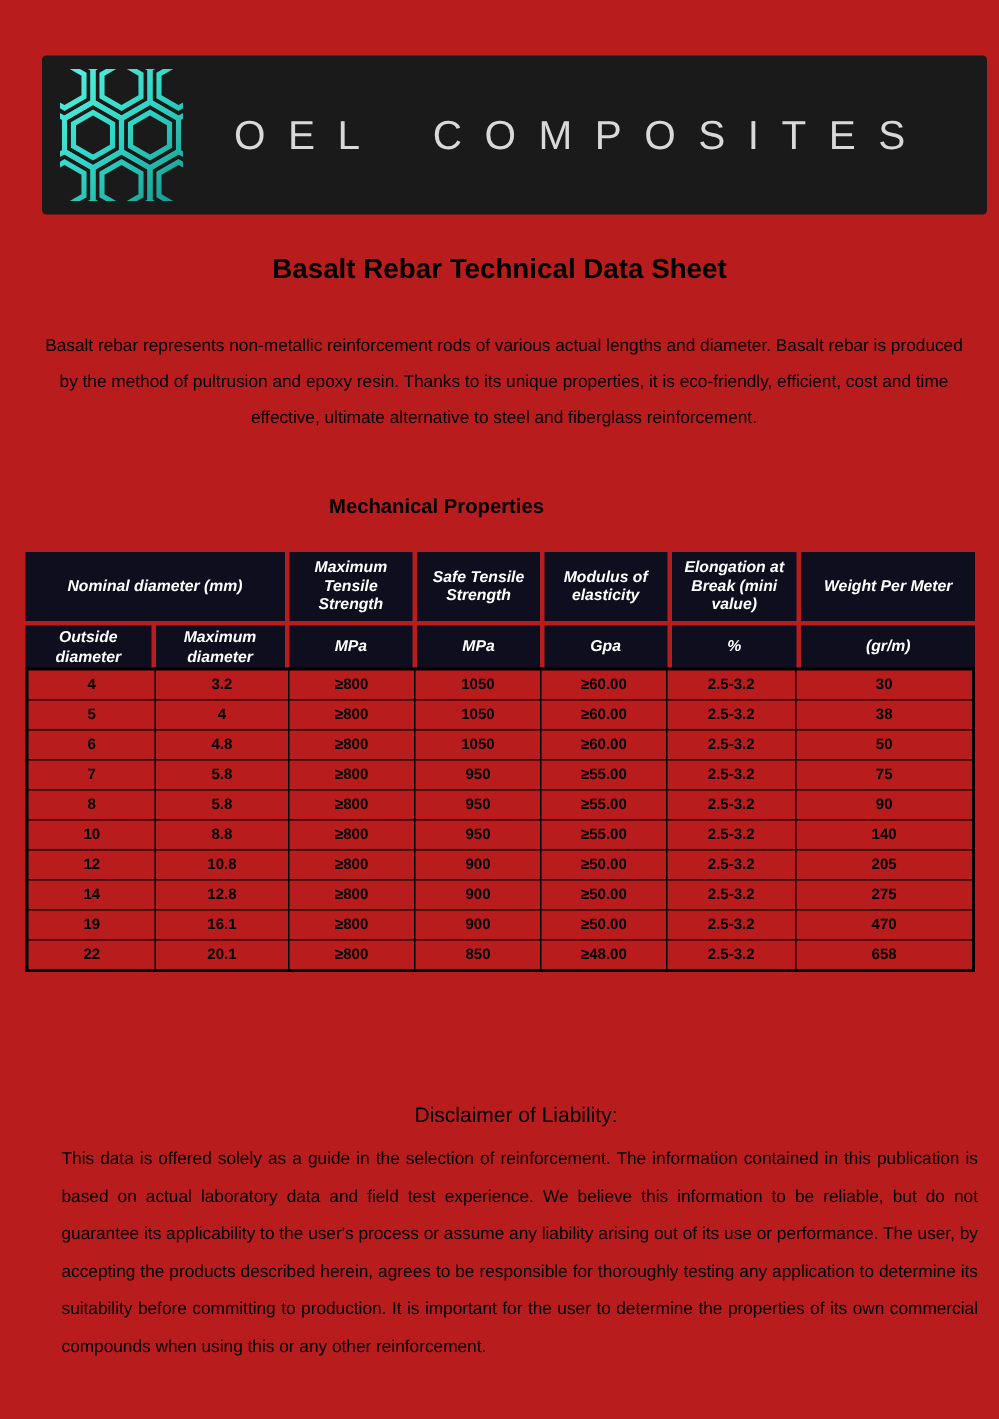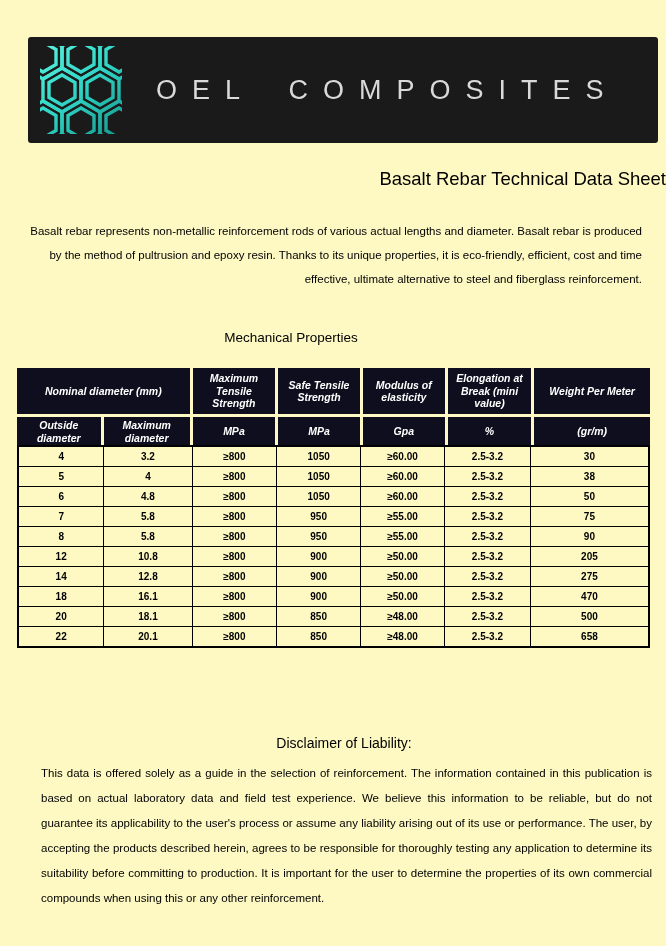--- a/index.html
+++ b/index.html
@@ -4,48 +4,48 @@
 <style>
   :root{
     --header-bg:#0e0e1f;
     --banner-bg:#1a1a1a;
     --teal-light:#4aeedb;
     --teal-dark:#16968c;
   }
   html,body{margin:0;padding:0;background:#ffffff;}
   .page{
     position:relative;width:666px;height:946px;margin:0 auto;
-    background:#fef9c3;overflow:hidden;
+    background:#b91c1c;overflow:hidden;
     font-family:"Liberation Sans", sans-serif;color:#000;
   }
   
   .banner{
     position:absolute;left:28px;top:37px;width:630px;height:106px;
     background:var(--banner-bg);border-radius:3px;
     display:flex;align-items:center;
   }
   .logo{position:absolute;left:12px;top:7px;}
   .brand{
     position:absolute;left:128px;top:0;height:106px;right:10px;
     display:flex;align-items:center;
     color:#d9d9d9;font-size:27px;font-weight:300;
     letter-spacing:15px;word-spacing:12px;white-space:nowrap;
   }
   
   .title{
     position:absolute;left:0;top:166px;width:666px;
-    text-align:right;font-size:18.5px;font-weight:400;line-height:26px;
+    text-align:center;font-size:18.5px;font-weight:700;line-height:26px;
   }
   .intro{
     position:absolute;left:30px;top:219px;width:612px;
-    font-size:11.5px;line-height:24px;text-align:right;margin:0;
+    font-size:11.5px;line-height:24px;text-align:center;margin:0;
   }
   .mech-title{
     position:absolute;left:0;top:330px;width:582px;
-    text-align:center;font-size:13.5px;font-weight:400;
+    text-align:center;font-size:13.5px;font-weight:700;
   }
   
   .thead-table{
     position:absolute;left:14px;top:365px;width:639px;
     border-collapse:separate;border-spacing:3px;table-layout:fixed;
   }
   .thead-table th{
     background:var(--header-bg);color:#ffffff;
     font-style:italic;font-weight:bold;font-size:10.5px;line-height:12.5px;
     text-align:center;vertical-align:middle;padding:1px 2px;
@@ -202,62 +202,62 @@
         <tr>
           <td>8</td>
           <td>5.8</td>
           <td>≥800</td>
           <td>950</td>
           <td>≥55.00</td>
           <td>2.5-3.2</td>
           <td>90</td>
         </tr>
         <tr>
+          <td>10</td>
+          <td>8.8</td>
+          <td>≥800</td>
+          <td>950</td>
+          <td>≥55.00</td>
+          <td>2.5-3.2</td>
+          <td>140</td>
+        </tr>
+        <tr>
           <td>12</td>
           <td>10.8</td>
           <td>≥800</td>
           <td>900</td>
           <td>≥50.00</td>
           <td>2.5-3.2</td>
           <td>205</td>
         </tr>
         <tr>
           <td>14</td>
           <td>12.8</td>
           <td>≥800</td>
           <td>900</td>
           <td>≥50.00</td>
           <td>2.5-3.2</td>
           <td>275</td>
         </tr>
         <tr>
-          <td>18</td>
+          <td>19</td>
           <td>16.1</td>
           <td>≥800</td>
           <td>900</td>
           <td>≥50.00</td>
           <td>2.5-3.2</td>
           <td>470</td>
         </tr>
         <tr>
-          <td>20</td>
-          <td>18.1</td>
+          <td>22</td>
+          <td>20.1</td>
           <td>≥800</td>
           <td>850</td>
           <td>≥48.00</td>
           <td>2.5-3.2</td>
-          <td>500</td>
-        </tr>
-        <tr>
-          <td>22</td>
-          <td>20.1</td>
-          <td>≥800</td>
-          <td>850</td>
-          <td>≥48.00</td>
-          <td>2.5-3.2</td>
           <td>658</td>
         </tr>
       </tbody>
   </table>
 
   <div class="disc-title">Disclaimer of Liability:</div>
 
   <p class="disclaimer">This data is offered solely as a guide in the selection of reinforcement. The information contained in this publication is based on actual laboratory data and field test experience. We believe this information to be reliable, but do not guarantee its applicability to the user's process or assume any liability arising out of its use or performance. The user, by accepting the products described herein, agrees to be responsible for thoroughly testing any application to determine its suitability before committing to production. It is important for the user to determine the properties of its own commercial compounds when using this or any other reinforcement.</p>
 
 </div>

